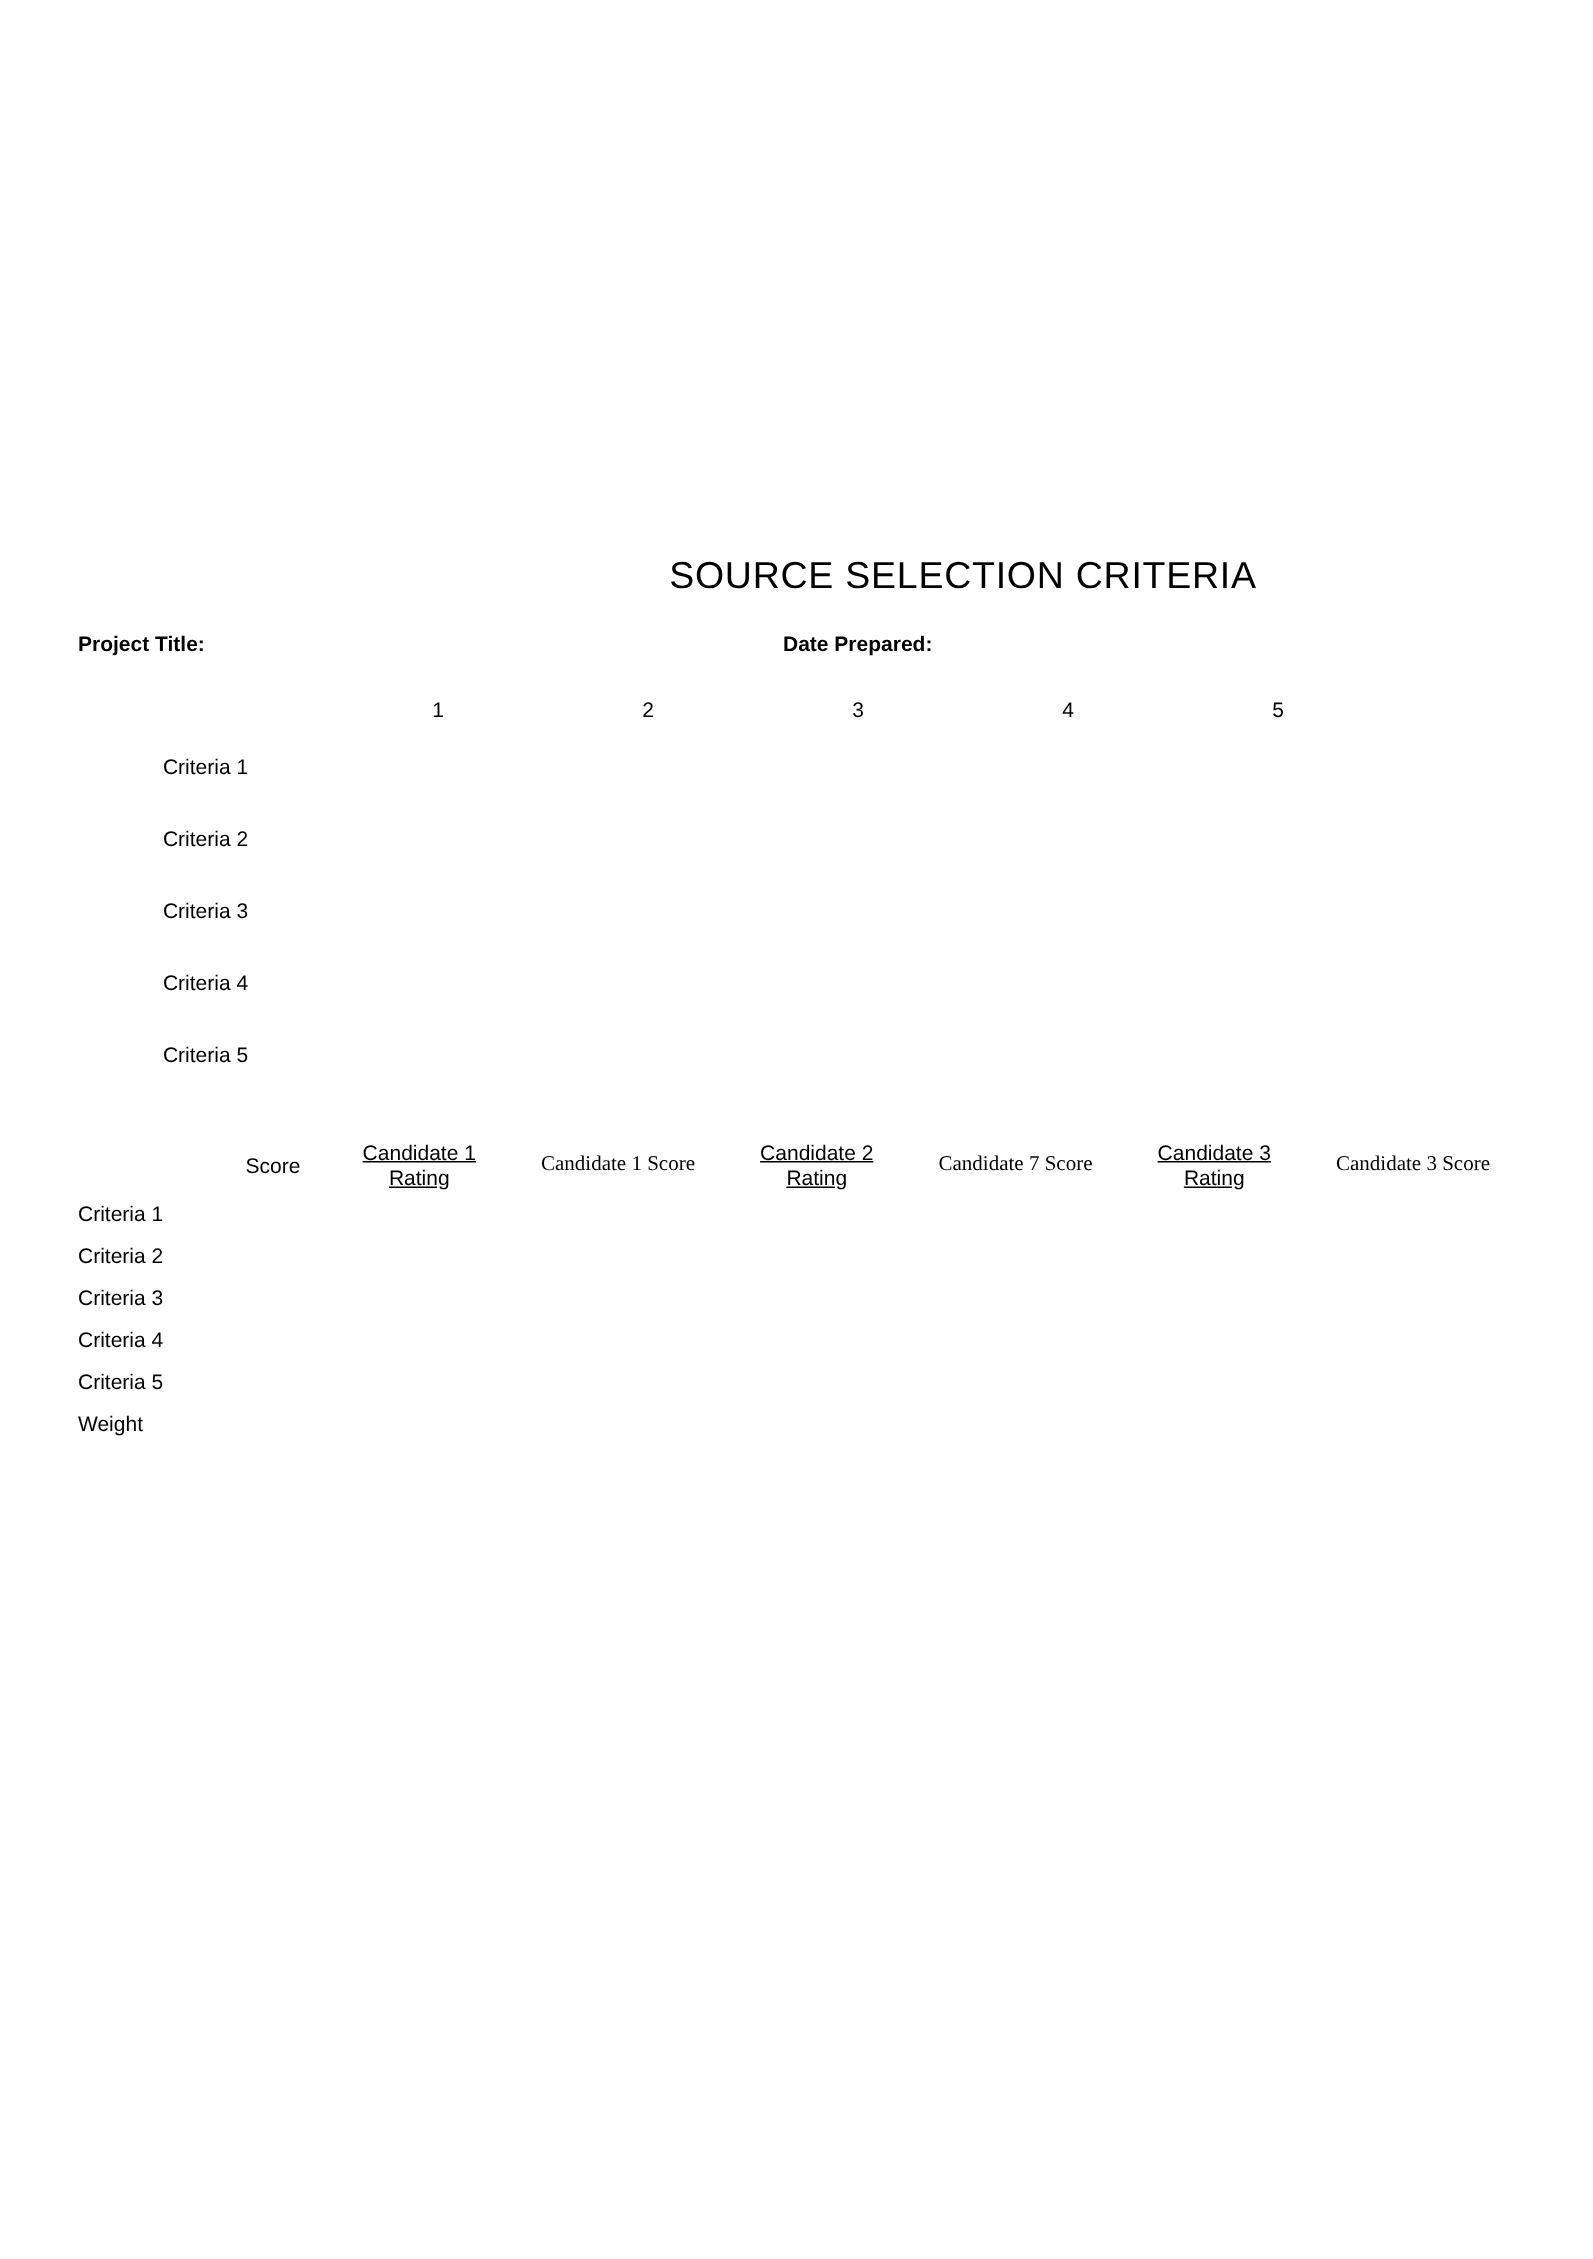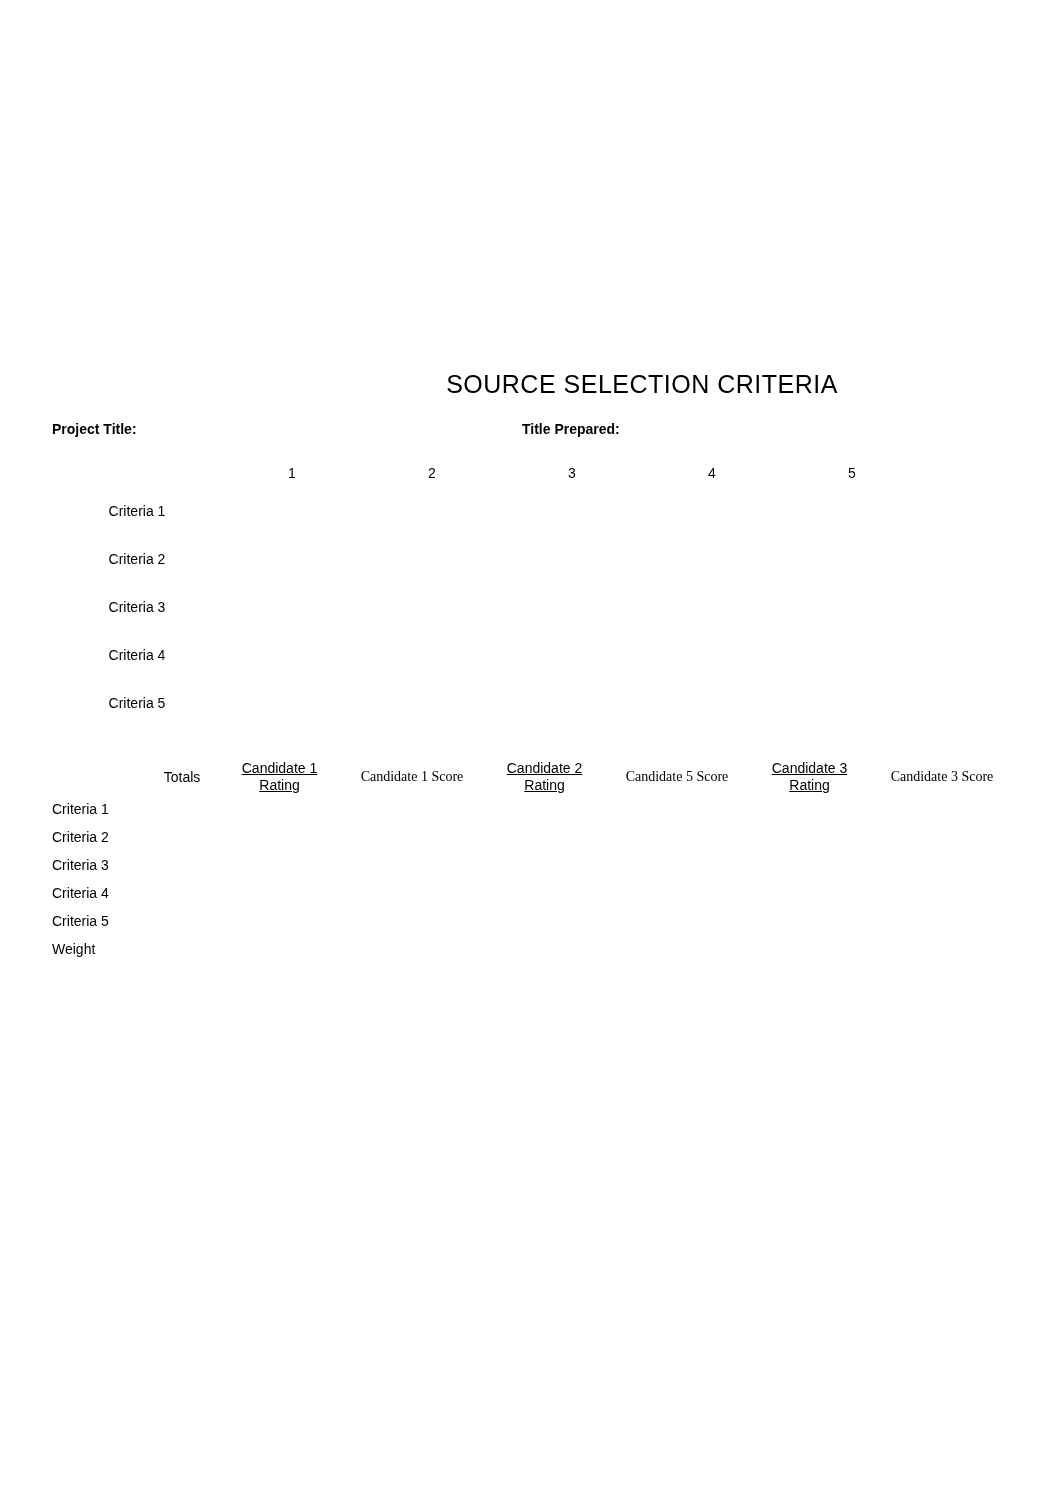--- a/index.html
+++ b/index.html
@@ -91,21 +91,21 @@
   </style>
 </head>
 <body>
 
 <div class="page">
 
   <div class="main-title">SOURCE SELECTION CRITERIA</div>
 
   <div class="info-row">
     <div class="project-title-label">Project Title:</div>
-    <div class="date-prepared-label">Title Prepared:</div>
+    <div class="date-prepared-label">Date Prepared:</div>
   </div>
 
   <table class="t1">
     <tbody>
         <tr class="header-row">
       <td class="col-label"></td>
       <td class="col-num">1</td>
       <td class="col-num">2</td>
       <td class="col-num">3</td>
       <td class="col-num">4</td>
@@ -151,25 +151,25 @@
           <td class="col-num"></td>
           <td class="col-num"></td>
     </tr>
   </tbody>
     </table>
 
   <table class="t2">
     <tbody>
         <tr>
       <th class="col-label2"></th>
-      <th class="col-weight">Totals</th>
+      <th class="col-weight">Score</th>
       <th class="col-rating">Candidate 1<br>Rating</th>
       <th class="col-score">Candidate 1 Score</th>
       <th class="col-rating">Candidate 2<br>Rating</th>
-      <th class="col-score">Candidate 5 Score</th>
+      <th class="col-score">Candidate 7 Score</th>
       <th class="col-rating">Candidate 3<br>Rating</th>
       <th class="col-score">Candidate 3 Score</th>
     </tr>
     <tr>
       <td class="col-label2">Criteria 1</td>
       <td></td>
           <td></td>
           <td></td>
           <td></td>
           <td></td>

